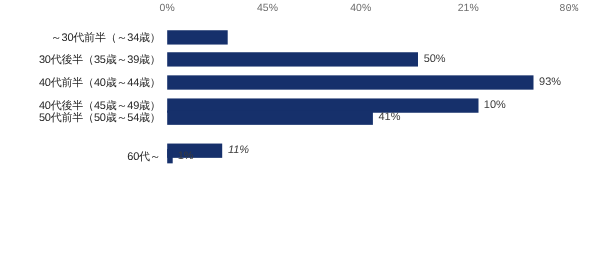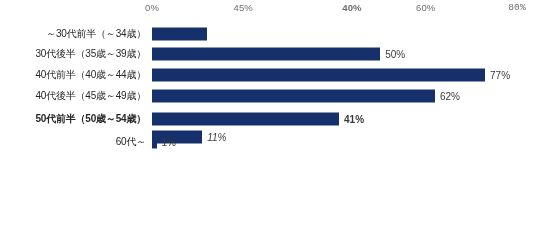--- a/index.html
+++ b/index.html
@@ -71,47 +71,47 @@
   }
 </style>
 </head>
 <body>
 
 <div id="chart">
 
   <div class="axis">
       <div class="tick" style="left: 152px;">0%</div>
       <div class="tick" style="left: 243.25px;">45%</div>
-      <div class="tick" style="left: 352px; font-weight: bold;">40%</div>
-      <div class="tick" style="left: 425.75px;">60%</div>
+      <div class="tick" style="left: 328px;">40%</div>
+      <div class="tick" style="left: 425.75px;">21%</div>
       <div class="tick" style="left: 517px; font-family: Liberation Mono, monospace;">80%</div>
     </div>
 
   <div class="plot">
       <div class="row" style="top: 5.5px;">
         <div class="cat-label">～30代前半（～34歳）</div>
         <div class="bar" style="width: 54.75px; background: rgb(22, 48, 107);"></div>
         <div class="val-label" style="left: 209px; margin-top: 42px;">12%</div>
       </div>
       <div class="row" style="top: 26.1px; padding-left: 21px;">
         <div class="cat-label">30代後半（35歳～39歳）</div>
         <div class="bar" style="width: 228.125px; background: rgb(22, 48, 107);"></div>
         <div class="val-label" style="left: 385.125px;">50%</div>
       </div>
       <div class="row" style="top: 46.7px;">
         <div class="cat-label">40代前半（40歳～44歳）</div>
         <div class="bar" style="width: 333.062px; background: rgb(22, 48, 107);"></div>
-        <div class="val-label" style="left: 490.062px;">77%</div>
+        <div class="val-label" style="left: 490.062px;">93%</div>
       </div>
       <div class="row" style="top: 67.3px;">
         <div class="cat-label">40代後半（45歳～49歳）</div>
         <div class="bar" style="width: 282.875px; background: rgb(22, 48, 107);"></div>
-        <div class="val-label" style="left: 439.875px;">62%</div>
+        <div class="val-label" style="left: 439.875px;">10%</div>
       </div>
-      <div class="row" style="top: 91px; font-weight: bold;">
+      <div class="row" style="top: 79px;">
         <div class="cat-label">50代前半（50歳～54歳）</div>
         <div class="bar" style="width: 187.062px; background: rgb(22, 48, 107);"></div>
         <div class="val-label" style="left: 344.062px; text-align: right;">41%</div>
       </div>
       <div class="row" style="top: 108.5px;">
         <div class="bar" style="width: 50.1875px; background: rgb(22, 48, 107);"></div>
         <div class="val-label" style="left: 207.188px; font-style: italic;">11%</div>
       </div>
       <div class="row" style="top: 114px;">
         <div class="cat-label">60代～</div>

